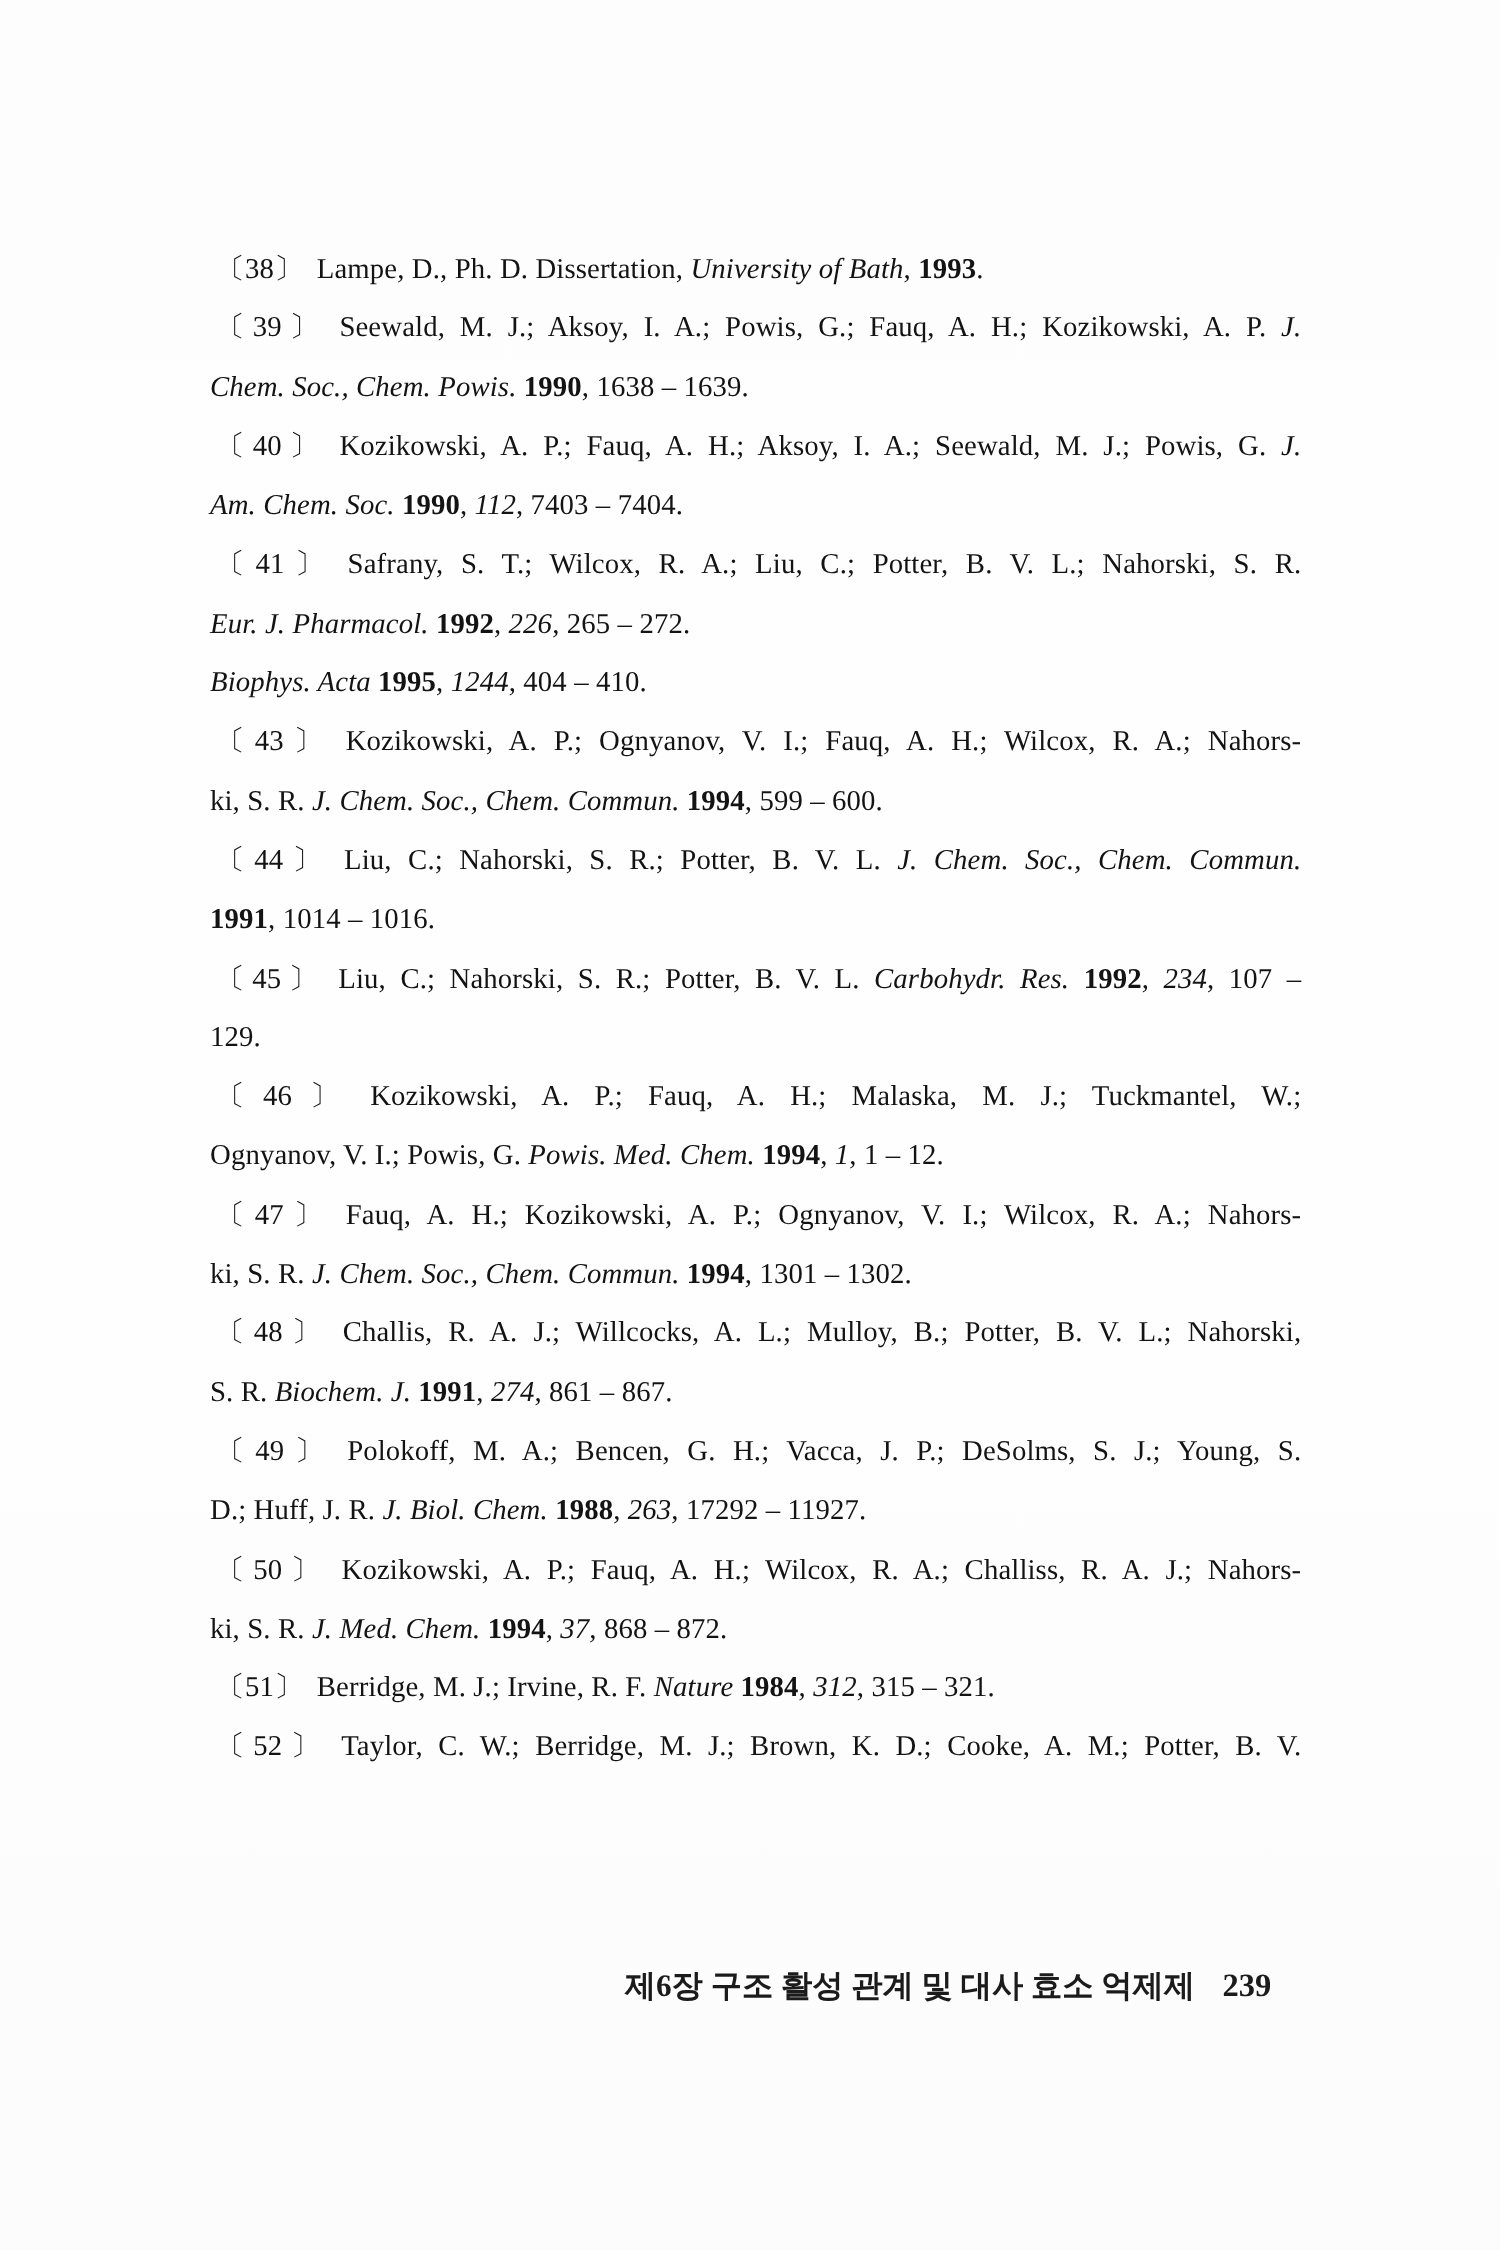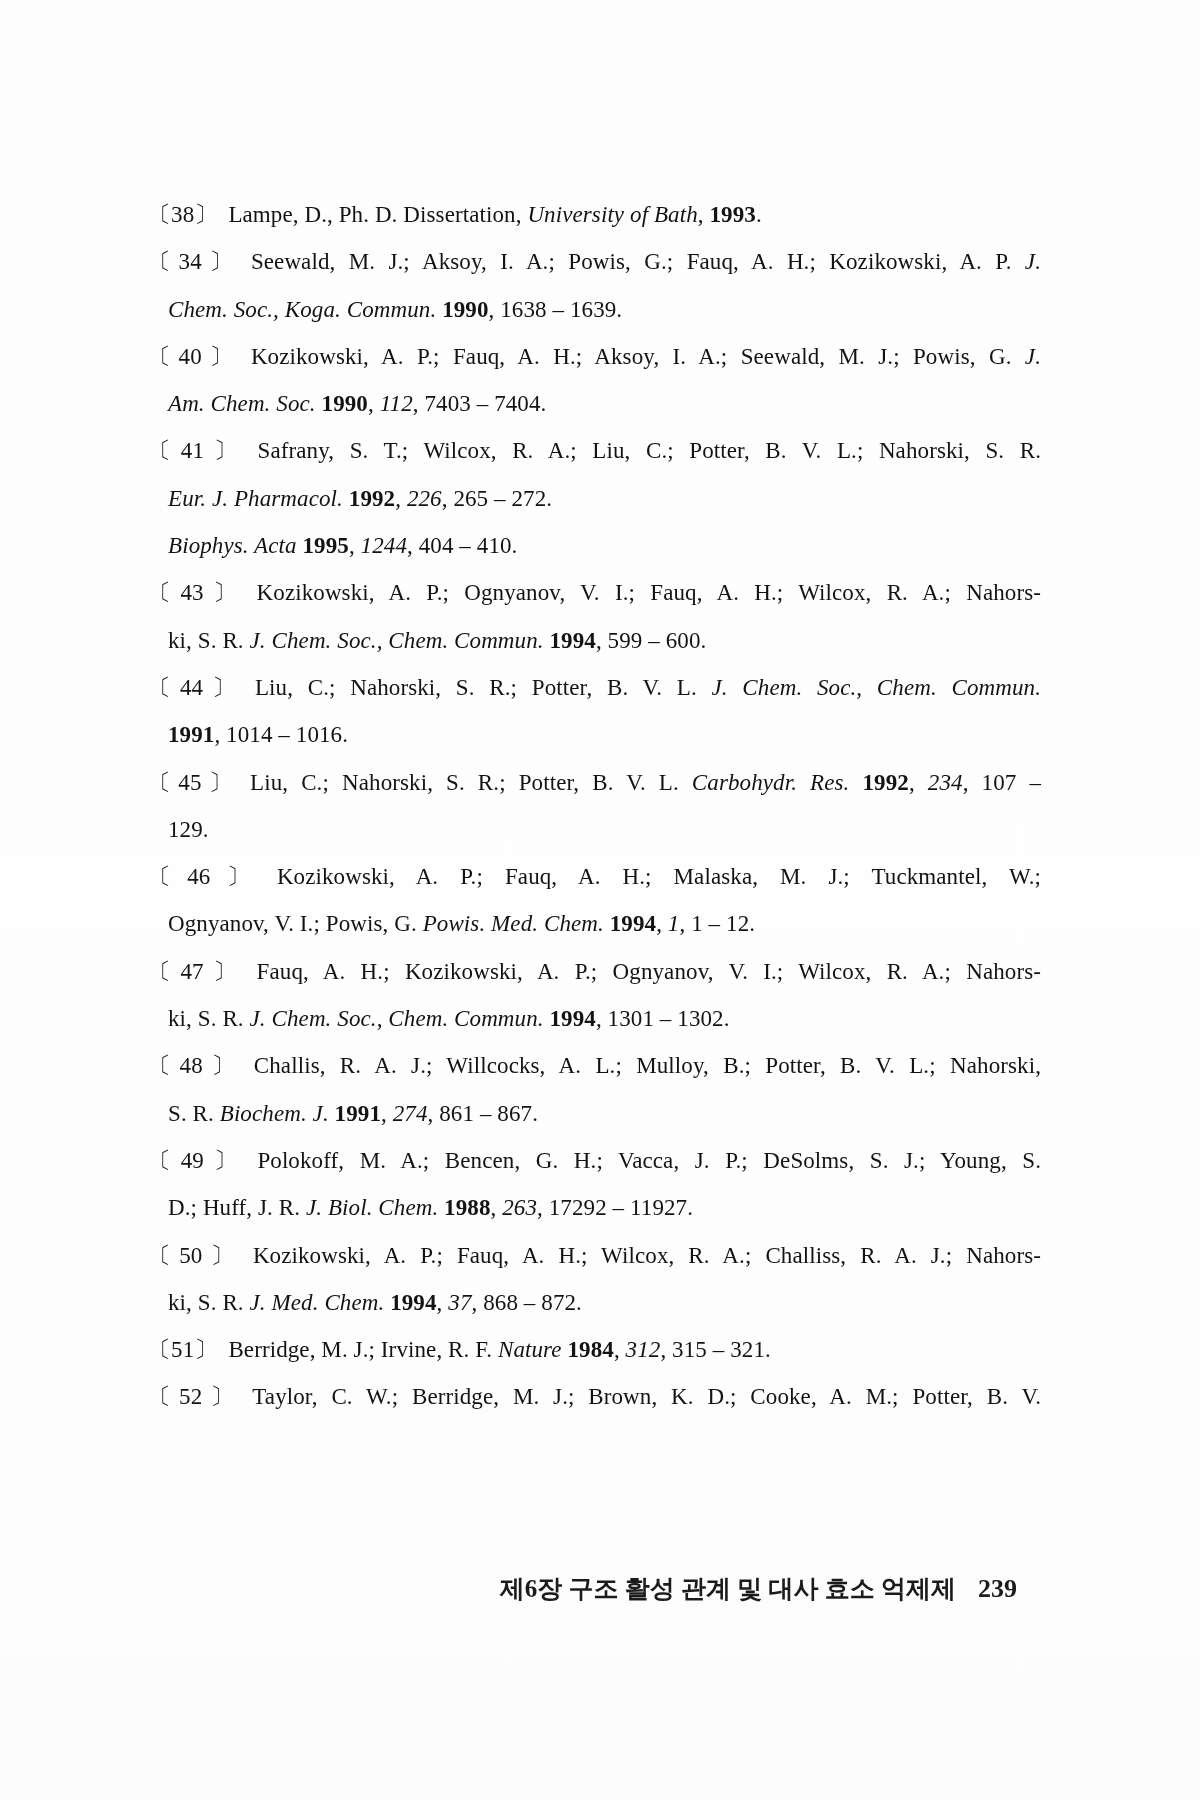--- a/index.html
+++ b/index.html
@@ -28,20 +28,21 @@
     font-size: 23px;
     line-height: 47.3px;
     letter-spacing: 0.1px;
   }
   .ref .line {
     padding-left: 20px;
     white-space: normal;
   }
   .ref .line.first {
     padding-left: 0;
+    margin-left: 25px;
   }
   .ref .line.justified {
     text-align: justify;
     text-align-last: justify;
   }
   .refnum {
     margin-right: 11px;
   }
   .it { font-style: italic; }
   .bd { font-weight: bold; }
@@ -62,22 +63,22 @@
 </style>
 </head>
 <body>
 
 <div class="page">
   <main class="refs">
       <div class="ref">
         <div class="line first"><span class="refnum">〔38〕</span><span>Lampe, D., Ph. D. Dissertation, </span><span class="it">University of Bath</span><span>, </span><span class="bd">1993</span><span>.</span></div>
       </div>
       <div class="ref">
-        <div class="line first justified"><span class="refnum">〔34〕</span><span>Seewald, M. J.; Aksoy, I. A.; Powis, G.; Fauq, A. H.; Kozikowski, A. P. </span><span class="it">J.</span></div>
-        <div class="line"><span class="it">Chem. Soc., Koga. Commun. </span><span class="bd">1990</span><span>, 1638 – 1639.</span></div>
+        <div class="line first justified"><span class="refnum">〔39〕</span><span>Seewald, M. J.; Aksoy, I. A.; Powis, G.; Fauq, A. H.; Kozikowski, A. P. </span><span class="it">J.</span></div>
+        <div class="line"><span class="it">Chem. Soc., Chem. Powis. </span><span class="bd">1990</span><span>, 1638 – 1639.</span></div>
       </div>
       <div class="ref">
         <div class="line first justified"><span class="refnum">〔40〕</span><span>Kozikowski, A. P.; Fauq, A. H.; Aksoy, I. A.; Seewald, M. J.; Powis, G. </span><span class="it">J.</span></div>
         <div class="line"><span class="it">Am. Chem. Soc. </span><span class="bd">1990</span><span>, </span><span class="it">112</span><span>, 7403 – 7404.</span></div>
       </div>
       <div class="ref">
         <div class="line first justified"><span class="refnum">〔41〕</span><span>Safrany, S. T.; Wilcox, R. A.; Liu, C.; Potter, B. V. L.; Nahorski, S. R.</span></div>
         <div class="line"><span class="it">Eur. J. Pharmacol. </span><span class="bd">1992</span><span>, </span><span class="it">226</span><span>, 265 – 272.</span></div>
       </div>
       <div class="ref">

